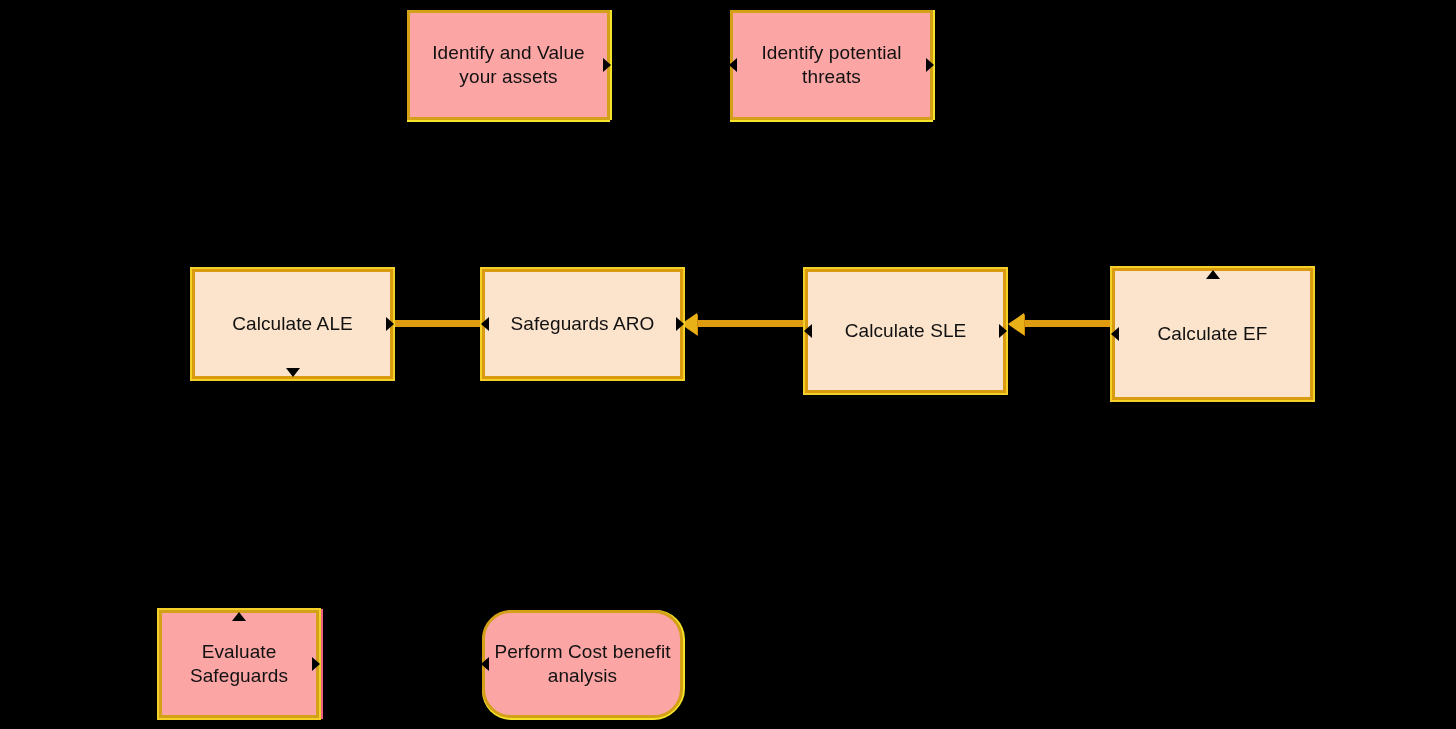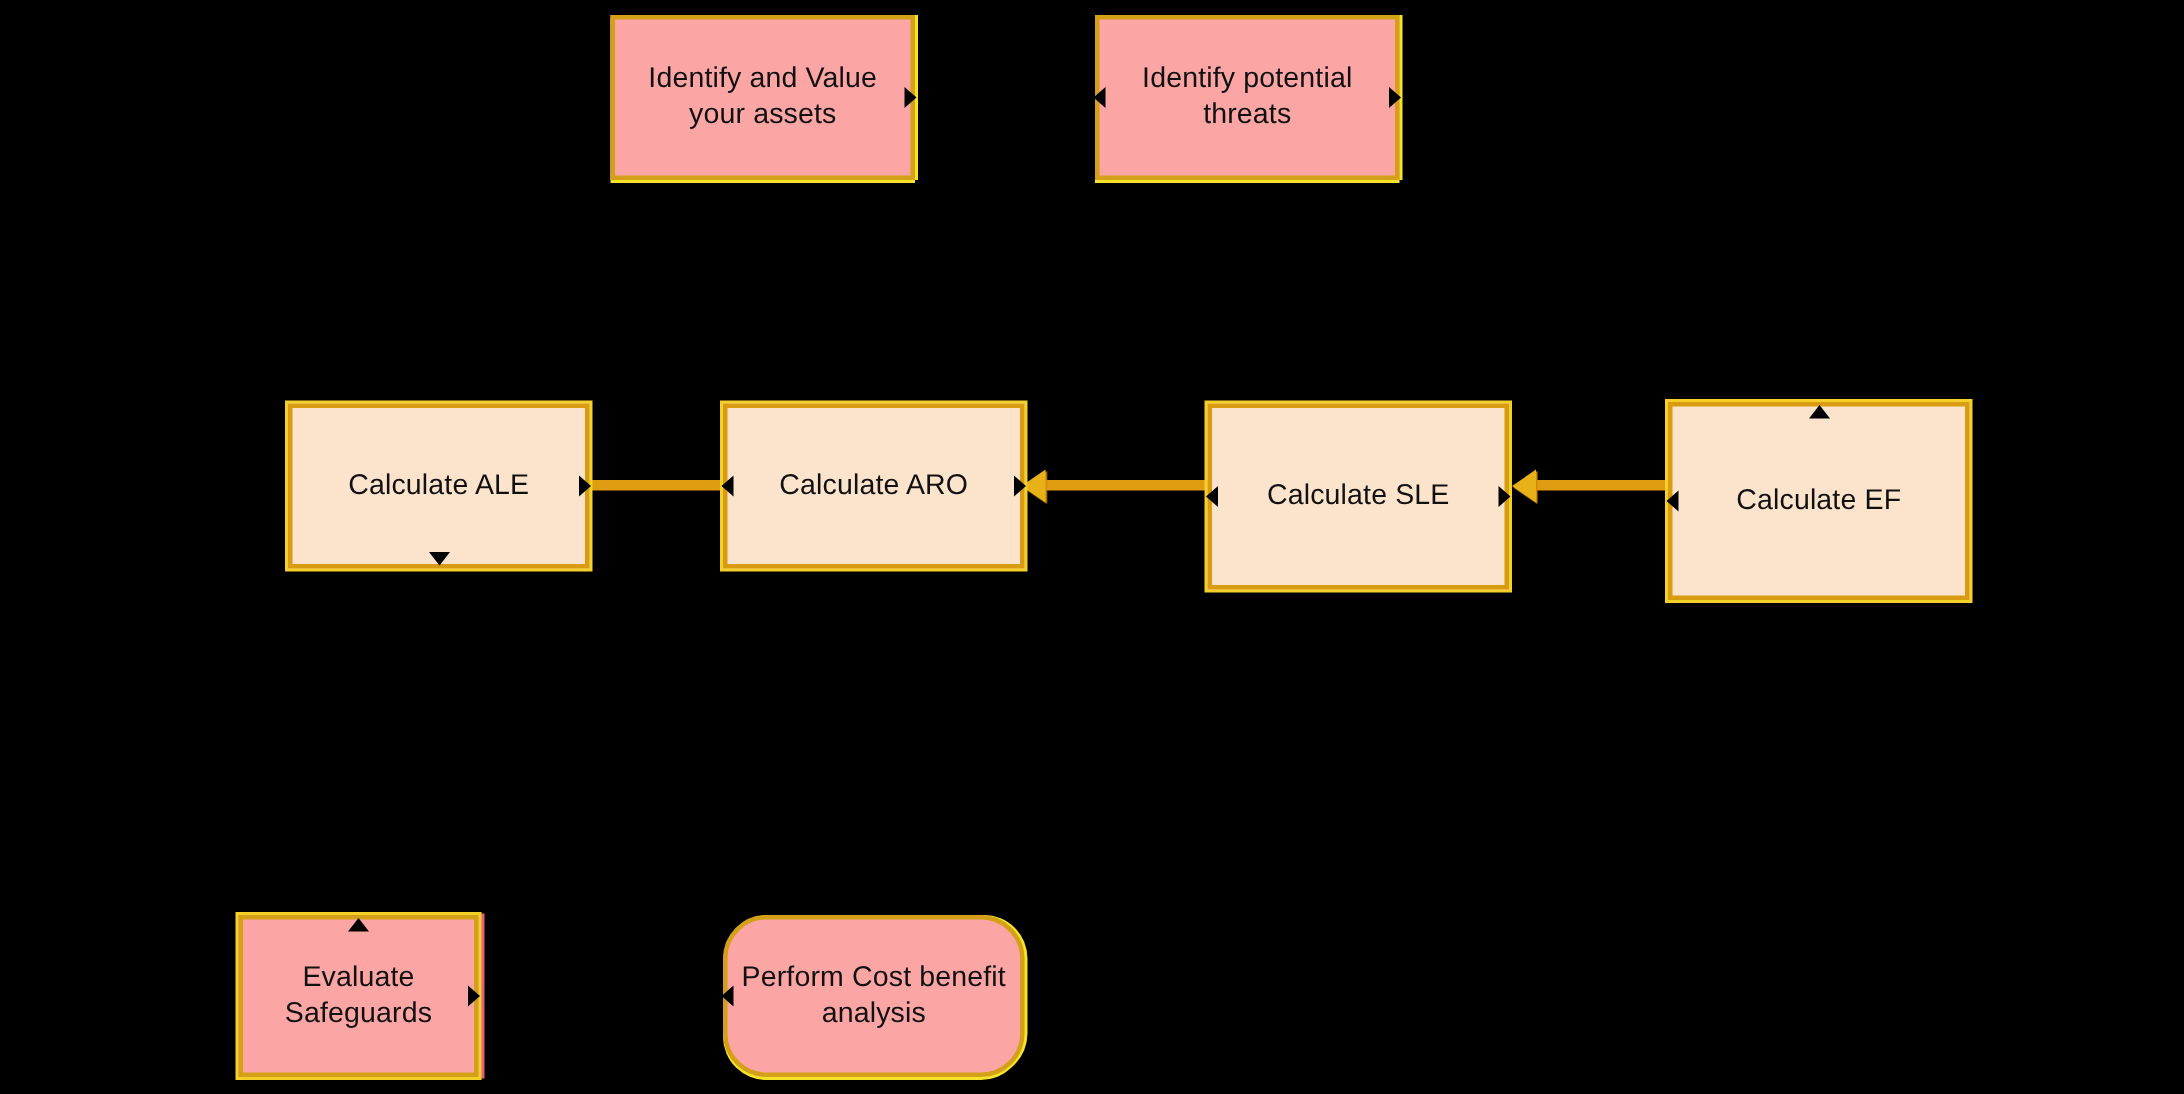--- a/index.html
+++ b/index.html
@@ -126,21 +126,21 @@
 threats</span>
       <span class="port left"></span>
       <span class="port right"></span>
     </div>
     <div class="node peach" style="left: 159px; top: 269px; width: 201px; height: 110px; margin-left: 33px;">
       <span class="node-label">Calculate ALE</span>
       <span class="port right"></span>
       <span class="port bottom"></span>
     </div>
     <div class="node peach" style="left: 482px; top: 269px; width: 201px; height: 110px;">
-      <span class="node-label">Calculate ARO</span>
+      <span class="node-label">Safeguards ARO</span>
       <span class="port left"></span>
       <span class="port right"></span>
     </div>
     <div class="node peach" style="left: 805px; top: 269px; width: 201px; height: 124px;">
       <span class="node-label">Calculate SLE</span>
       <span class="port left"></span>
       <span class="port right"></span>
     </div>
     <div class="node peach" style="left: 1112px; top: 268px; width: 201px; height: 132px;">
       <span class="node-label">Calculate EF</span>

